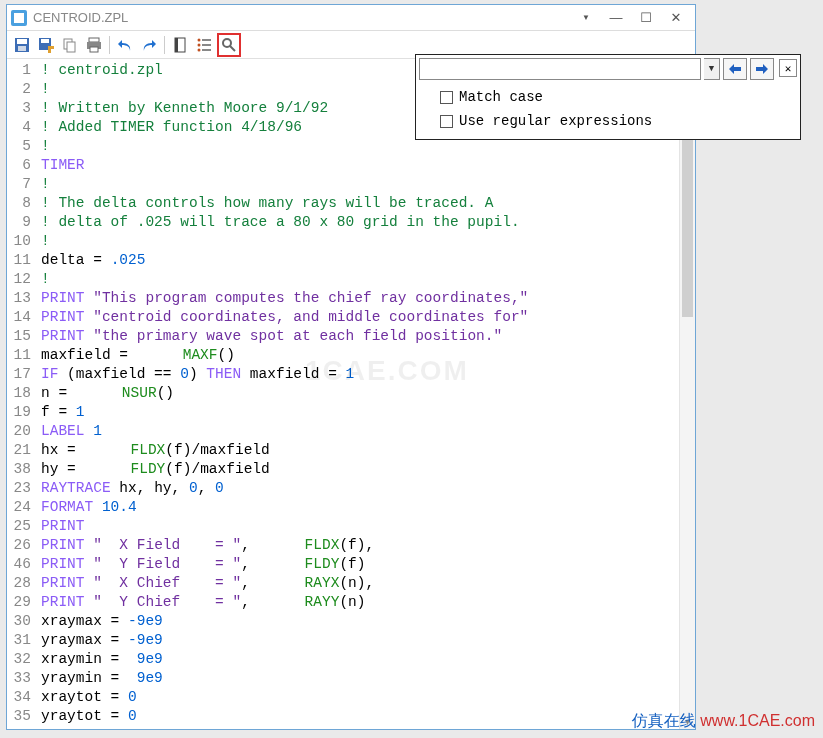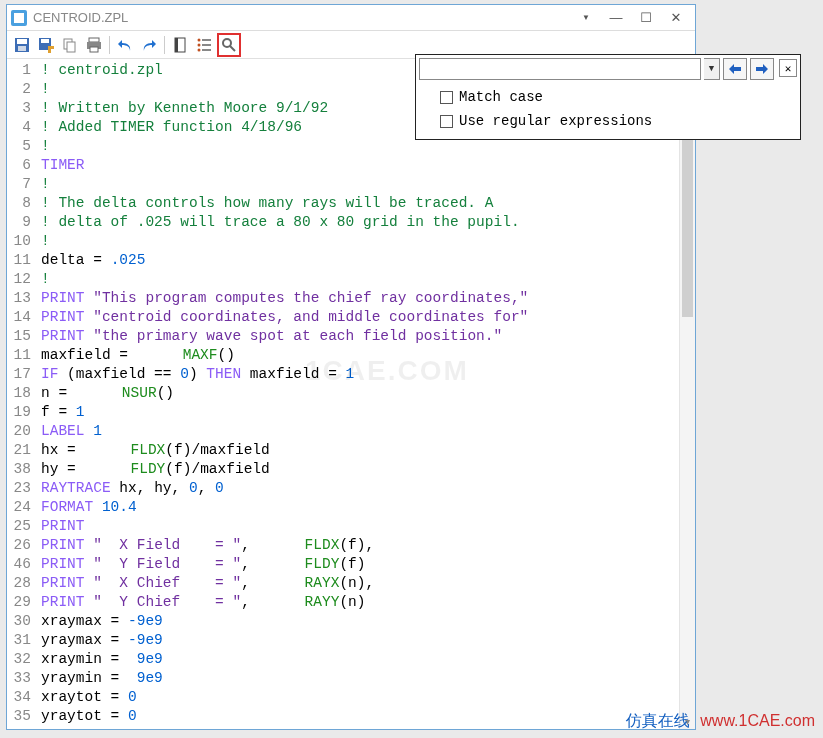--- a/index.html
+++ b/index.html
@@ -190,21 +190,21 @@
   opacity: 0.06;
   pointer-events: none;
 }
 .wm-footer {
   position: absolute;
   bottom: 6px; right: 8px;
   font-size: 16px;
   font-family: "Microsoft YaHei", Arial, sans-serif;
 }
 .wm-footer .cn { color: #1560c0; }
-.wm-footer .en { color: #d03030; margin-left: 6px; font-family: Arial; }
+.wm-footer .en { color: #d03030; font-family: Arial; }
 
 .ic { width: 16px; height: 16px; display: block; }
 </style>
 </head>
 <body>
 
 <div class="window">
 
   <div class="titlebar">
     <span class="app-icon"></span>

